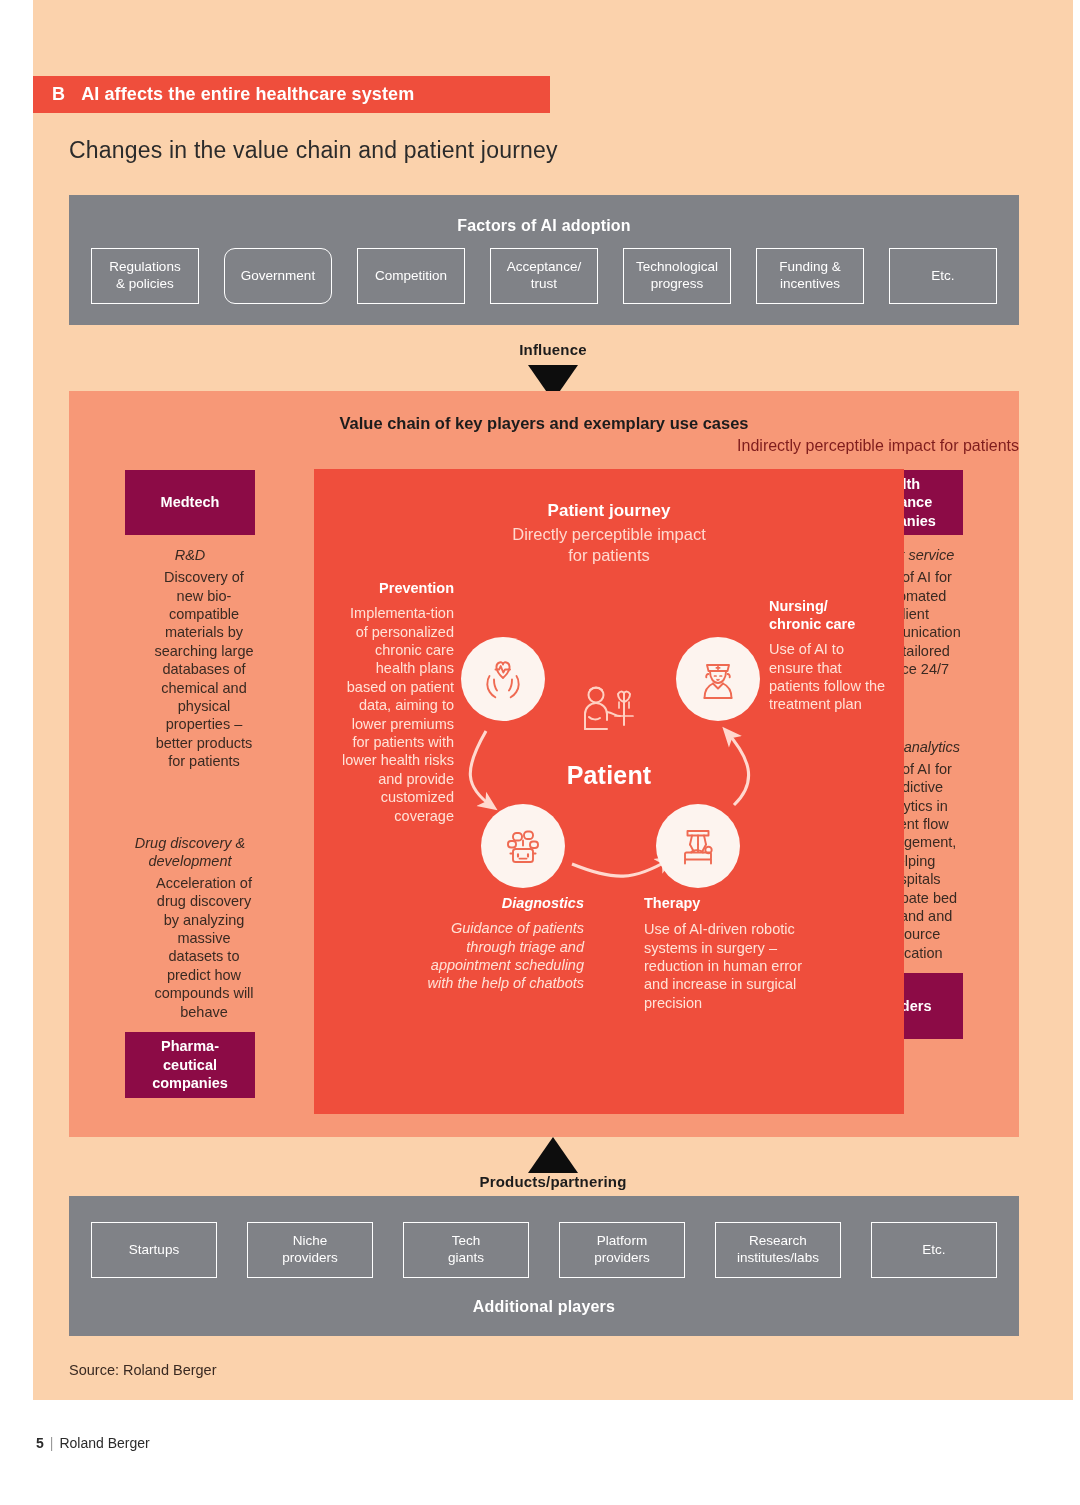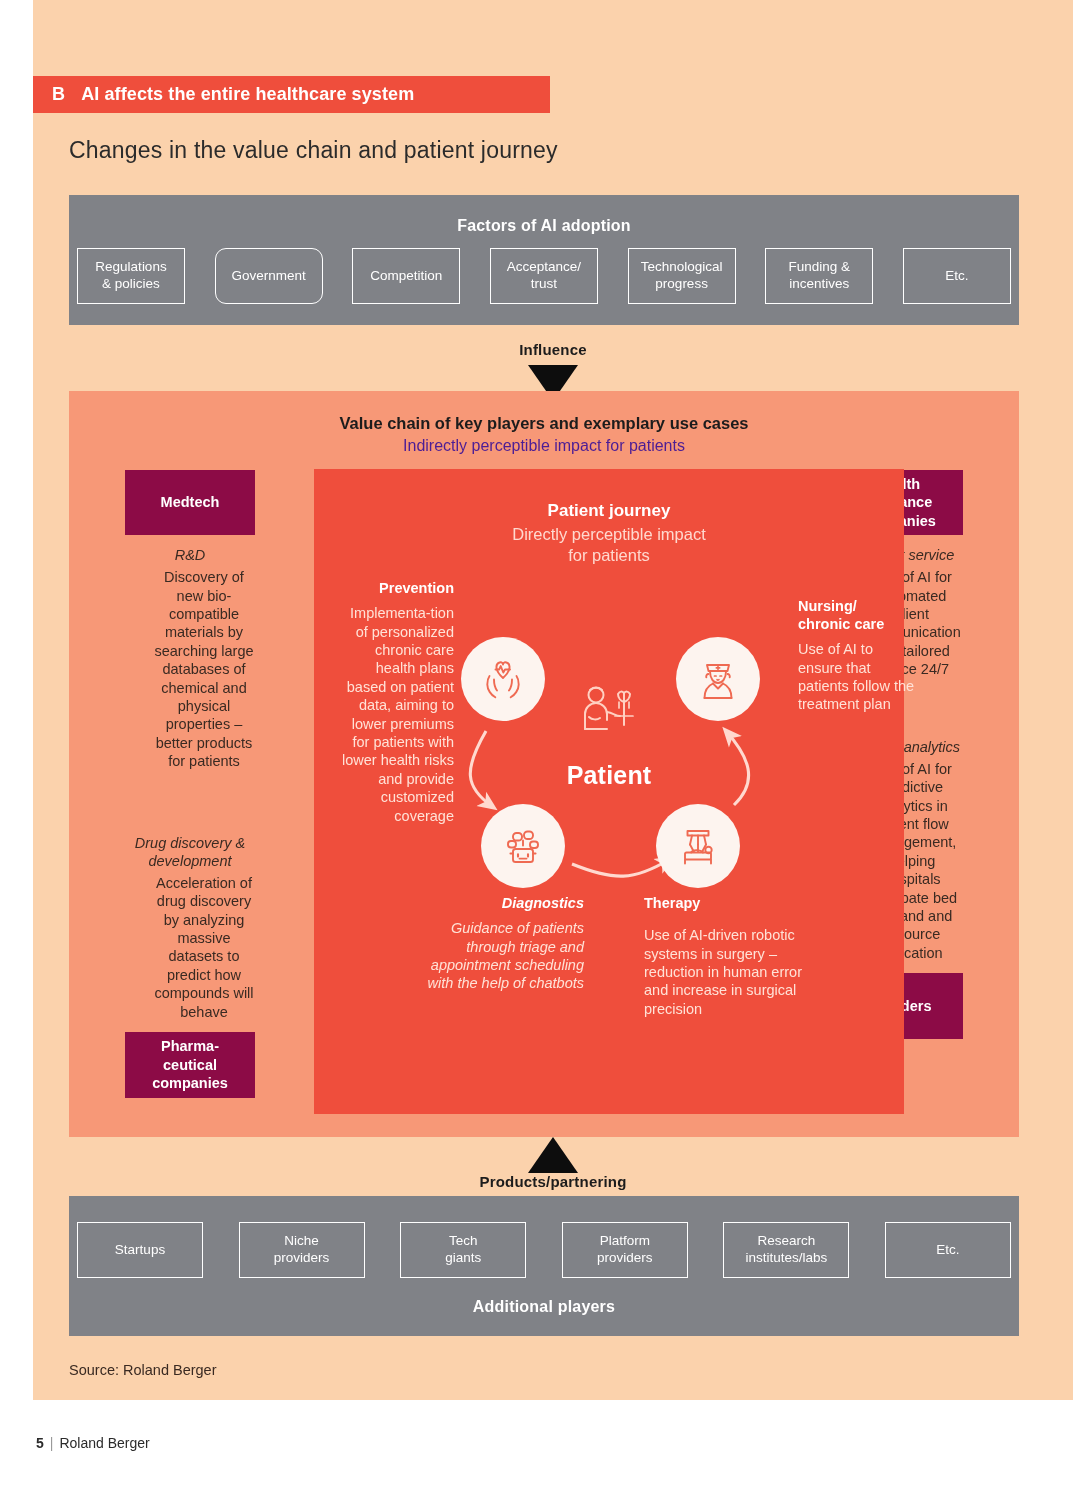--- a/index.html
+++ b/index.html
@@ -34,21 +34,21 @@
     position:absolute;background:#808287;color:#ffffff;
   }
   .gray-top{left:36px;top:195px;width:950px;height:130px;}
   .gray-bottom{left:36px;top:1196px;width:950px;height:140px;}
   .gray-title{
     position:absolute;left:0;width:100%;text-align:center;
     font-size:16px;font-weight:bold;color:#ffffff;letter-spacing:.2px;
   }
   .chipsrow{
     position:absolute;left:0;width:100%;display:flex;justify-content:space-between;
-    padding:0 8px;box-sizing:border-box;
+    padding:0 22px;box-sizing:border-box;
   }
   .chip{
     border:1.4px solid #ffffff;color:#ffffff;
     display:flex;align-items:center;justify-content:center;text-align:center;
     font-size:13.5px;line-height:1.25;box-sizing:border-box;padding:4px 6px;
     background:transparent;
   }
   .gray-top .chip{width:108px;height:56px;}
   .gray-bottom .chip{width:126px;height:56px;}
   
@@ -69,22 +69,22 @@
   
   .salmon{
     position:absolute;left:36px;top:391px;width:950px;height:746px;
     background:#f79877;
   }
   .salmon-title{
     position:absolute;left:0;top:23px;width:100%;text-align:center;
     font-size:16.5px;font-weight:bold;color:#1c1c1c;
   }
   .salmon-sub{
-    position:absolute;left:0;top:46px;width:100%;text-align:center;
-    font-size:16px;color:#4c1d95;
+    position:absolute;left:0;top:46px;width:100%;text-align:right;
+    font-size:16px;color:#7f1d1d;
   }
   
   .sidecol{
     position:absolute;top:79px;width:130px;text-align:center;
   }
   .sidecol.left{left:56px;}
   .sidecol.right{right:56px;}
   .darkbox{
     background:#8c0b46;color:#ffffff;
     font-size:14.5px;font-weight:bold;line-height:1.28;
@@ -110,21 +110,21 @@
     position:absolute;left:0;top:55px;width:100%;text-align:center;
     font-size:16.5px;color:#ffd9cf;line-height:1.28;
   }
   .node-h{
     font-size:14.5px;font-weight:bold;color:#ffffff;line-height:1.25;
   }
   .node-b{
     font-size:14.5px;color:#ffe2d7;line-height:1.27;
   }
   .blk-prevention{position:absolute;left:22px;top:110px;width:118px;text-align:right;}
-  .blk-nursing{position:absolute;left:455px;top:128px;width:120px;text-align:left;margin-left:29px;}
+  .blk-nursing{position:absolute;left:455px;top:128px;width:120px;text-align:left;}
   .blk-diagnostics{position:absolute;left:95px;top:425px;width:175px;text-align:right;font-style:italic;}
   .blk-therapy{position:absolute;left:330px;top:425px;width:170px;text-align:left;}
   .circle{
     position:absolute;border-radius:50%;background:#fdf4ef;
     display:flex;align-items:center;justify-content:center;
   }
   .c-prev{left:147px;top:168px;width:84px;height:84px;}
   .c-nurs{left:362px;top:168px;width:84px;height:84px;}
   .c-diag{left:167px;top:335px;width:84px;height:84px;}
   .c-ther{left:342px;top:335px;width:84px;height:84px;}
@@ -265,21 +265,21 @@
           <path d="M27 21.5 v5"></path>
           <rect x="17" y="30" width="20" height="13" rx="2.6"></rect>
           <path d="M22 35.2 v2.4 M32 35.2 v2.4" stroke-width="2.1"></path>
           <path d="M23.5 39.6 h7"></path>
           <path d="M17 34.5 h-2.6 M37 34.5 h2.6"></path>
         </svg>
       </div>
 
       <div class="blk-therapy">
         <div class="node-h">Therapy</div>
-        <div class="node-b" style="margin-top:14px;">Use of AI-driven robotic systems in surgery – reduction in human error and increase in surgical precision</div>
+        <div class="node-b" style="margin-top:8px;">Use of AI-driven robotic systems in surgery – reduction in human error and increase in surgical precision</div>
       </div>
       <div class="circle c-ther">
         <svg width="54" height="54" viewBox="0 0 54 54" fill="none" stroke="#ef6a52" stroke-width="1.9" stroke-linecap="round" stroke-linejoin="round">
           <path d="M16.5 12 h21 v4.5 h-21 Z"></path>
           <path d="M21 16.5 l-2 9 M27 16.5 v9 M33 16.5 l2 9"></path>
           <path d="M19 25.5 l4 7.5 M27 25.5 v7.5 M35 25.5 l-4 7.5"></path>
           <rect x="14" y="33.5" width="26" height="7" rx="1.6"></rect>
           <path d="M14 40.5 v4 M40 40.5 v4"></path>
           <circle cx="37.5" cy="31" r="3.2"></circle>
           <path d="M20 33.5 c1.5 -3 9 -3.4 12 0"></path>

